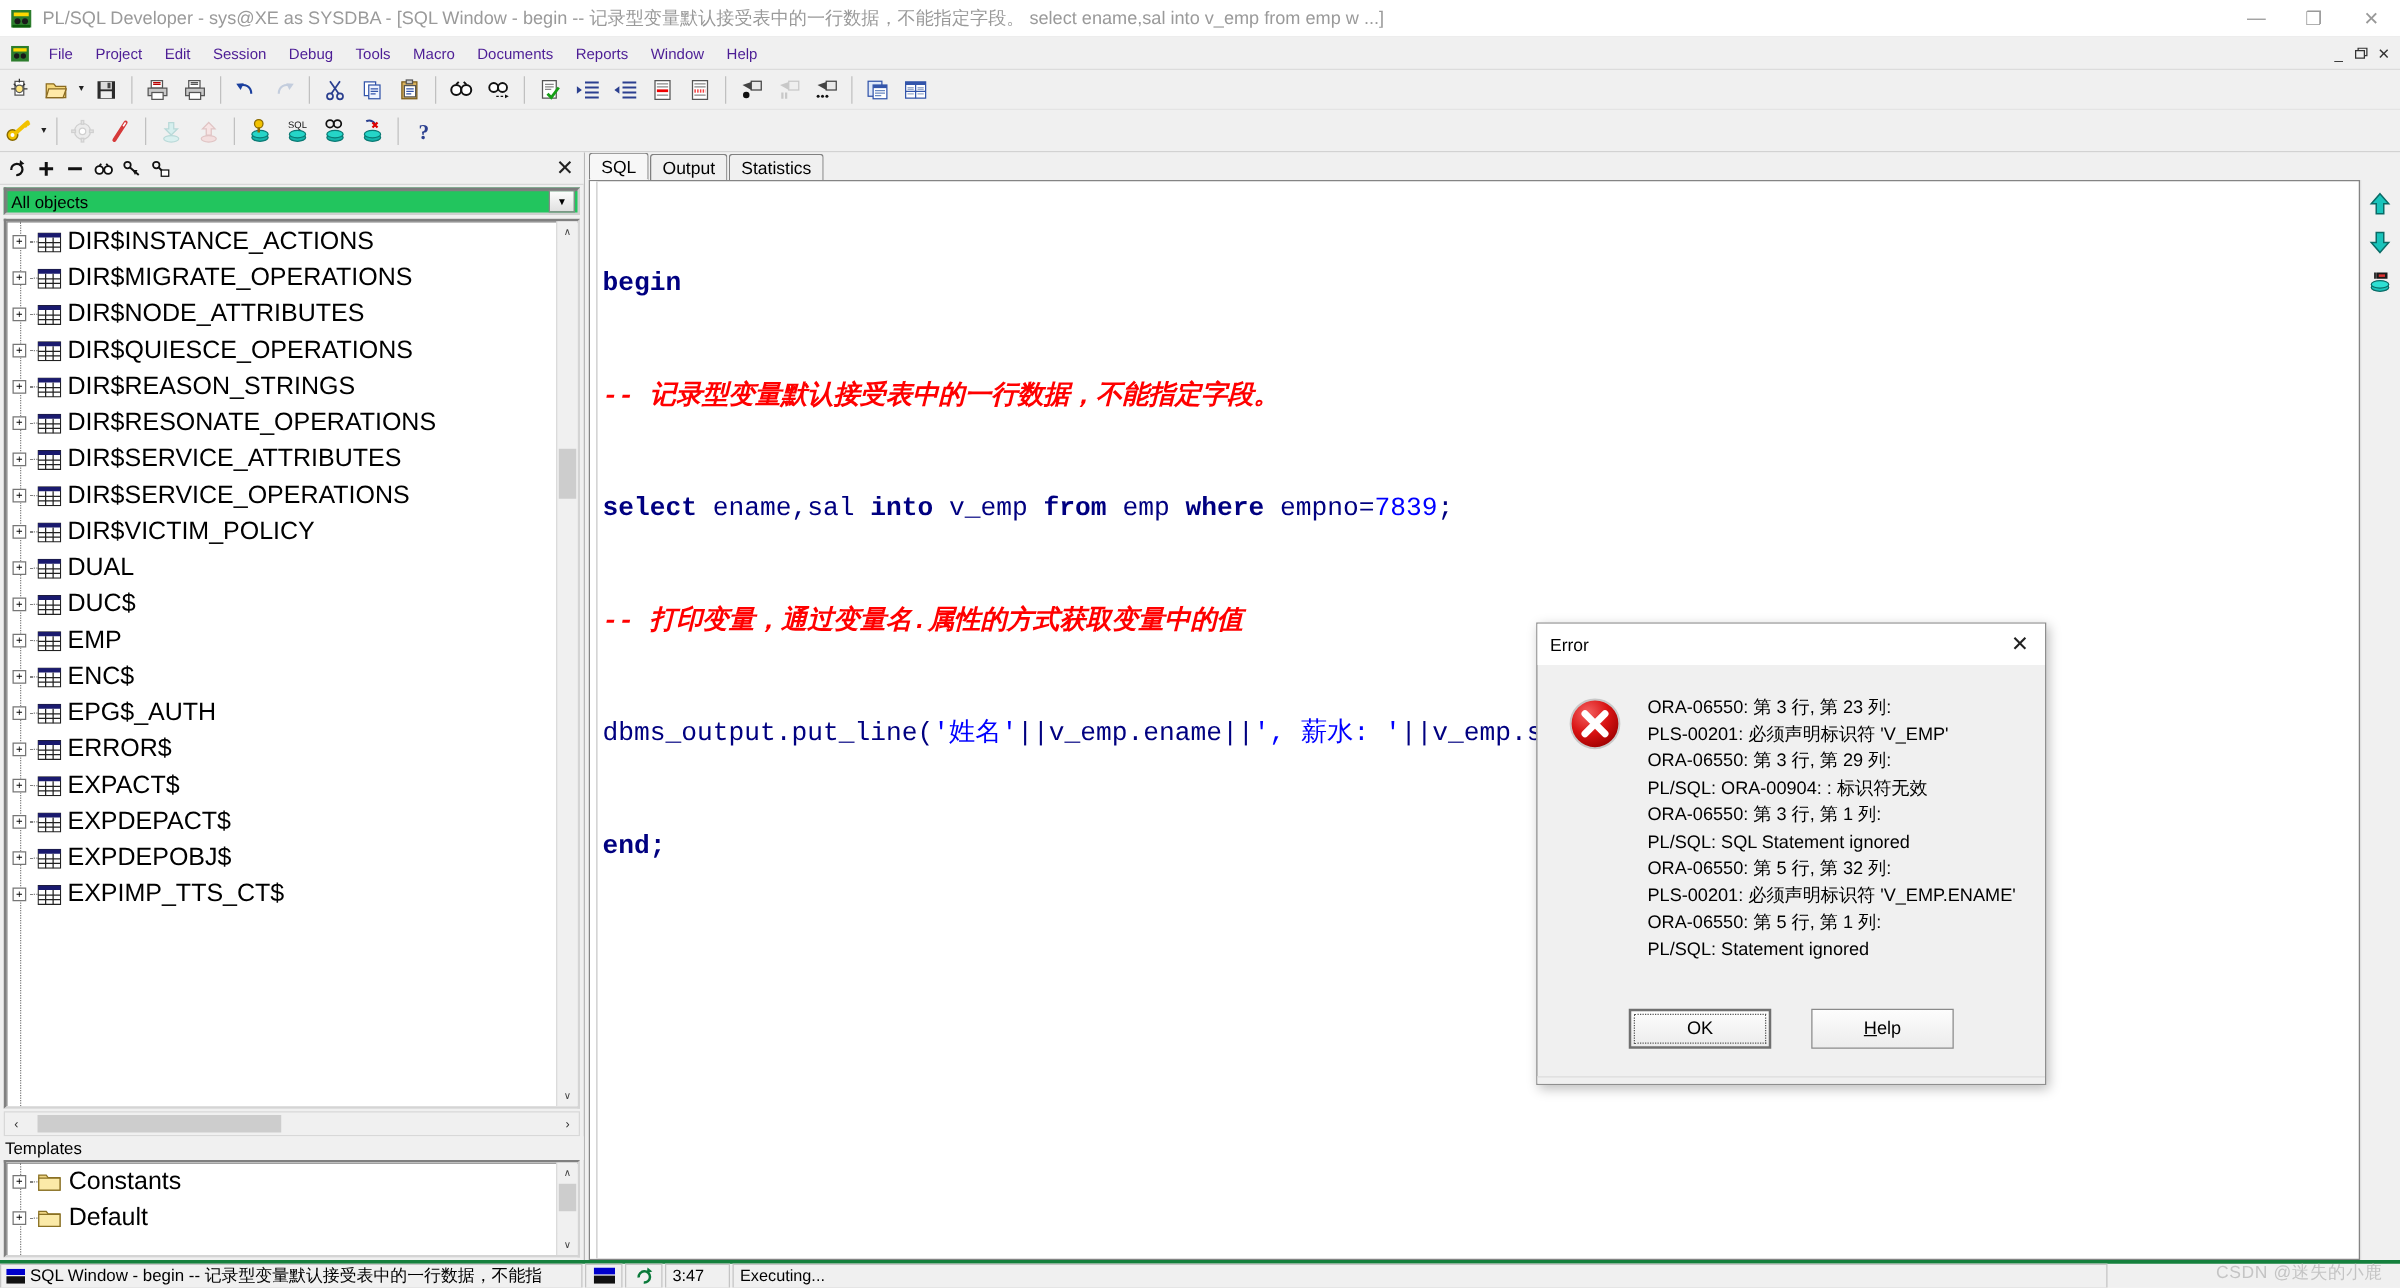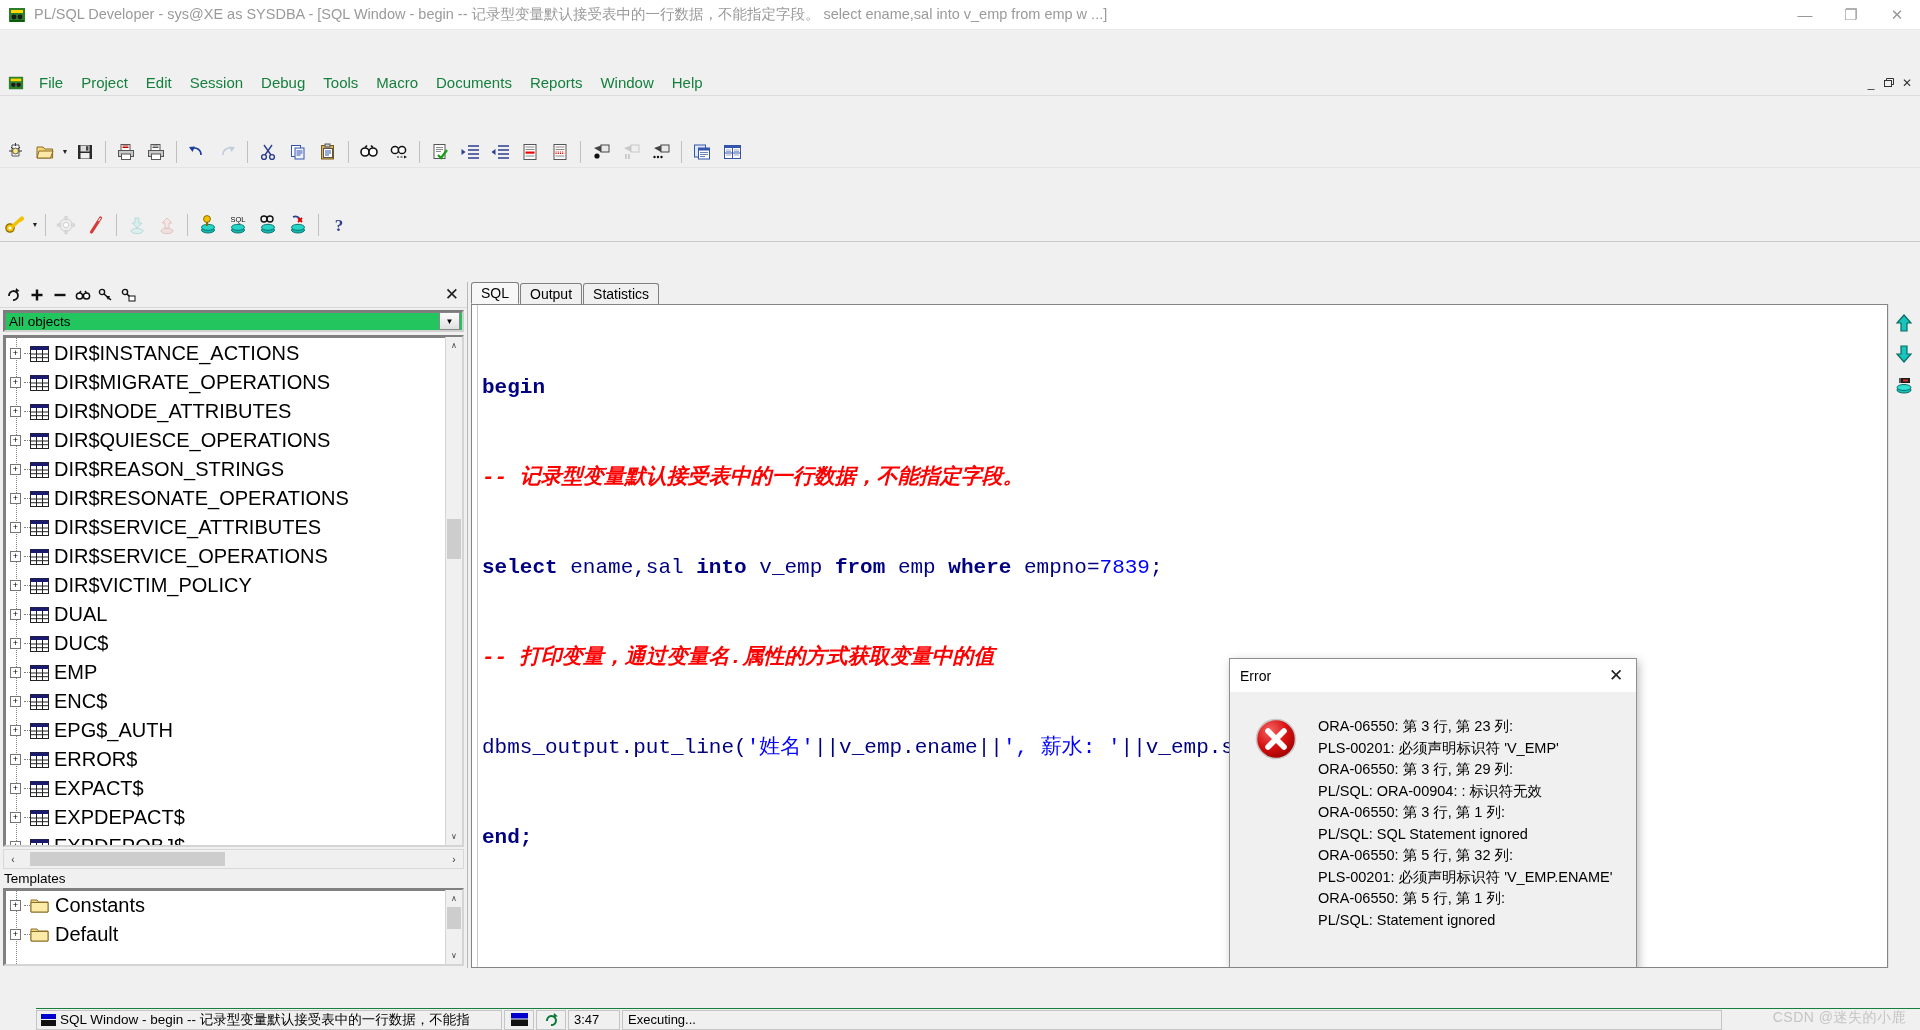--- a/index.html
+++ b/index.html
@@ -7,21 +7,21 @@
     margin: 0; padding: 0;
     width: 1920px; height: 1030px;
     overflow: hidden;
     font-family: "Liberation Sans", sans-serif;
     background: #f0f0f0;
   }
   #app {
     position: relative;
     width: 1920px; height: 1030px;
     background: #f0f0f0;
-    display: flex; flex-direction: column; gap: 40px;
+    display: flex; flex-direction: column;
   }
 
   
   .titlebar {
     height: 30px;
     background: #ffffff;
     display: flex; align-items: center;
     border-bottom: 1px solid #e8e8e8;
     flex: none;
   }
@@ -47,21 +47,21 @@
     height: 26px;
     background: #f0f0f0;
     display: flex; align-items: center;
     border-bottom: 1px solid #dcdcdc;
     flex: none;
     position: relative;
   }
   .menubar .mb-ico { width: 16px; height: 16px; margin: 0 6px 0 8px; flex: none; position: relative;}
   .menubar .mi {
     padding: 3px 9px;
-    font-size: 15px; color: #15803d;
+    font-size: 12px; color: #4c1d95;
     white-space: nowrap;
     font-family: "Liberation Sans", sans-serif;
   }
   .mdi-controls { position: absolute; right: 4px; top: 0; display: flex; height: 26px; align-items: center; }
   .mdi-controls .mc {
     width: 18px; height: 18px; display: flex; align-items: center; justify-content: center;
     font-size: 12px; color: #333;
   }
 
   
@@ -304,23 +304,22 @@
     border: 1px dotted #555;
   }
   .dbtn .u { text-decoration: underline; }
   .dlg-bottom-strip { height: 6px; background:#f0f0f0; border-top:1px solid #dcdcdc; flex:none;}
 
   
   .statusbar {
     height: 22px; flex: none;
     background: #f0f0f0;
     display: flex; align-items: center;
-    border-top: 1px solid #15803d;
+    border-top: 3px solid #15803d;
     position: relative;
-    margin-left: 36px;
   }
   .sb-cell {
     height: 20px; display: flex; align-items: center;
     border: 1px solid #c4c4c4; background: #f0f0f0;
     padding: 0 5px; font-size: 13px; color: #000;
     margin-right: 2px;
   }
   .sb-win {
     width: 466px; border: 1px solid #c4c4c4; height: 20px;
     display: flex; align-items: center; padding-left: 4px;

